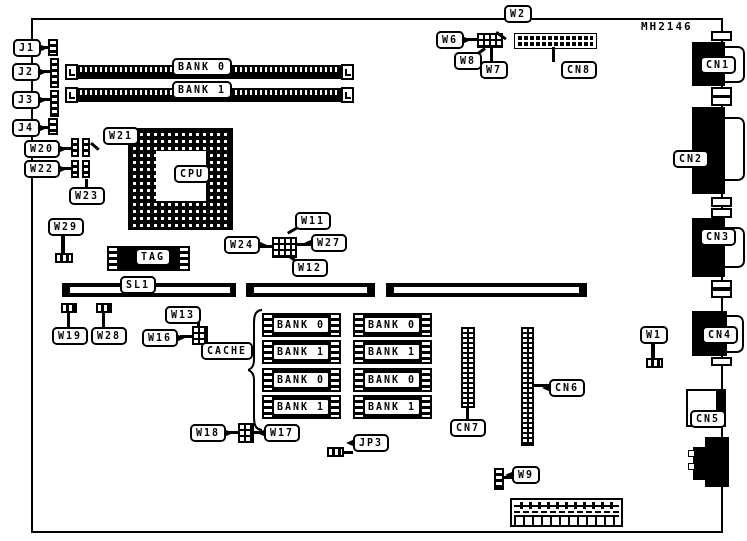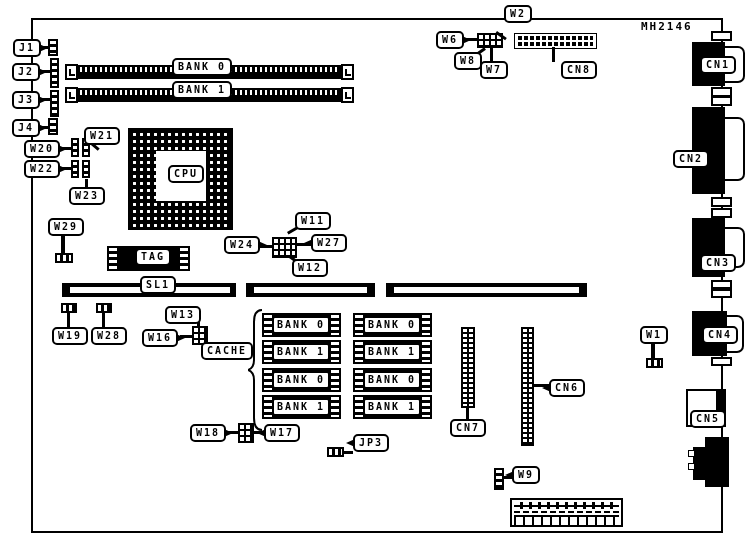--- a/index.html
+++ b/index.html
@@ -71,50 +71,50 @@
   <div class="cells-v" style="left:50px;top:90px;width:9px;height:27px"></div>
   <div class="cal pr" style="left:12px;top:119px">J4</div>
   <div class="cells-v" style="left:48px;top:118px;width:10px;height:17px"></div>
 
   <div class="cal pr" style="left:24px;top:140px">W20</div>
   <div class="cal pr" style="left:24px;top:160px">W22</div>
   <div class="cells-v" style="left:71px;top:138px;width:8px;height:19px"></div>
   <div class="cells-v" style="left:82px;top:138px;width:8px;height:19px"></div>
   <div class="cells-v" style="left:71px;top:160px;width:8px;height:18px"></div>
   <div class="cells-v" style="left:82px;top:160px;width:8px;height:18px"></div>
-  <div class="cal" style="left:84px;top:127px">W21</div>
+  <div class="cal" style="left:103px;top:127px">W21</div>
   <div class="ln" style="left:92px;top:142px;width:10px;height:3px;transform:rotate(40deg);transform-origin:left top"></div>
   <div class="cal" style="left:69px;top:187px">W23</div>
   <div class="ln" style="left:85px;top:179px;width:3px;height:9px"></div>
 
   <div class="blk" style="left:128px;top:128px;width:105px;height:102px">
     <div class="cpudots"></div>
     <div class="stripe" style="left:28px;top:23px;width:50px;height:50px"></div>
   </div>
-  <div class="cal" style="left:168px;top:165px">CPU</div>
+  <div class="cal" style="left:174px;top:165px">CPU</div>
 
   <div class="cal" style="left:48px;top:218px">W29</div>
   <div class="ln" style="left:61px;top:235px;width:4px;height:18px"></div>
   <div class="cells-h" style="left:55px;top:253px;width:18px;height:10px"></div>
 
   <div class="chip" style="left:107px;top:246px;width:83px;height:25px"></div>
   <div class="cal" style="left:135px;top:248px">TAG</div>
 
   <div class="cells-g" style="left:272px;top:237px;width:25px;height:21px"></div>
   <div class="cal" style="left:295px;top:212px">W11</div>
   <div class="ln" style="left:287px;top:232px;width:12px;height:3px;transform:rotate(-30deg);transform-origin:left top"></div>
   <div class="cal pr" style="left:224px;top:236px">W24</div>
   <div class="cal pl" style="left:311px;top:234px">W27</div>
   <div class="cal" style="left:292px;top:259px">W12</div>
   <div class="ln" style="left:290px;top:255px;width:10px;height:3px;transform:rotate(35deg);transform-origin:left top"></div>
 
   <div class="blk" style="left:62px;top:283px;width:174px;height:14px"></div>
   <div class="stripe" style="left:70px;top:287px;width:160px;height:6px"></div>
   <div class="blk" style="left:88px;top:285px;width:5px;height:10px"></div>
-  <div class="cal" style="left:140px;top:276px">SL1</div>
+  <div class="cal" style="left:120px;top:276px">SL1</div>
   <div class="blk" style="left:246px;top:283px;width:129px;height:14px"></div>
   <div class="stripe" style="left:254px;top:287px;width:113px;height:6px"></div>
   <div class="blk" style="left:386px;top:283px;width:201px;height:14px"></div>
   <div class="stripe" style="left:394px;top:287px;width:185px;height:6px"></div>
 
   <div class="cells-h" style="left:61px;top:303px;width:16px;height:10px"></div>
   <div class="cells-h" style="left:96px;top:303px;width:16px;height:10px"></div>
   <div class="ln" style="left:67px;top:313px;width:3px;height:15px"></div>
   <div class="ln" style="left:102px;top:313px;width:3px;height:15px"></div>
   <div class="cal" style="left:52px;top:327px">W19</div>
@@ -187,21 +187,21 @@
   <div class="screw" style="left:711px;top:96px;width:21px;height:10px"></div>
   <div class="dsub" style="left:725px;top:117px;width:20px;height:64px"></div>
   <div class="blk" style="left:692px;top:107px;width:33px;height:87px;z-index:3"></div>
   <div class="screw" style="left:711px;top:197px;width:21px;height:10px"></div>
   <div class="cal" style="left:673px;top:150px">CN2</div>
 
   <div class="screw" style="left:711px;top:208px;width:21px;height:10px"></div>
   <div class="dsub" style="left:725px;top:227px;width:20px;height:41px"></div>
   <div class="blk" style="left:692px;top:218px;width:33px;height:59px;z-index:3"></div>
   <div class="screw" style="left:711px;top:280px;width:21px;height:9px"></div>
-  <div class="cal" style="left:700px;top:254px">CN3</div>
+  <div class="cal" style="left:700px;top:228px">CN3</div>
 
   <div class="screw" style="left:711px;top:289px;width:21px;height:9px"></div>
   <div class="dsub" style="left:727px;top:315px;width:17px;height:38px"></div>
   <div class="blk" style="left:692px;top:311px;width:35px;height:45px;z-index:3"></div>
   <div class="screw" style="left:711px;top:357px;width:21px;height:9px"></div>
   <div class="cal" style="left:702px;top:326px">CN4</div>
 
   <div style="position:absolute;left:686px;top:389px;width:40px;height:38px;border:2px solid #000;background:#fff;box-sizing:border-box;z-index:2"></div>
   <div class="blk" style="left:716px;top:390px;width:9px;height:36px;z-index:3"></div>
   <div class="cal" style="left:690px;top:410px">CN5</div>

